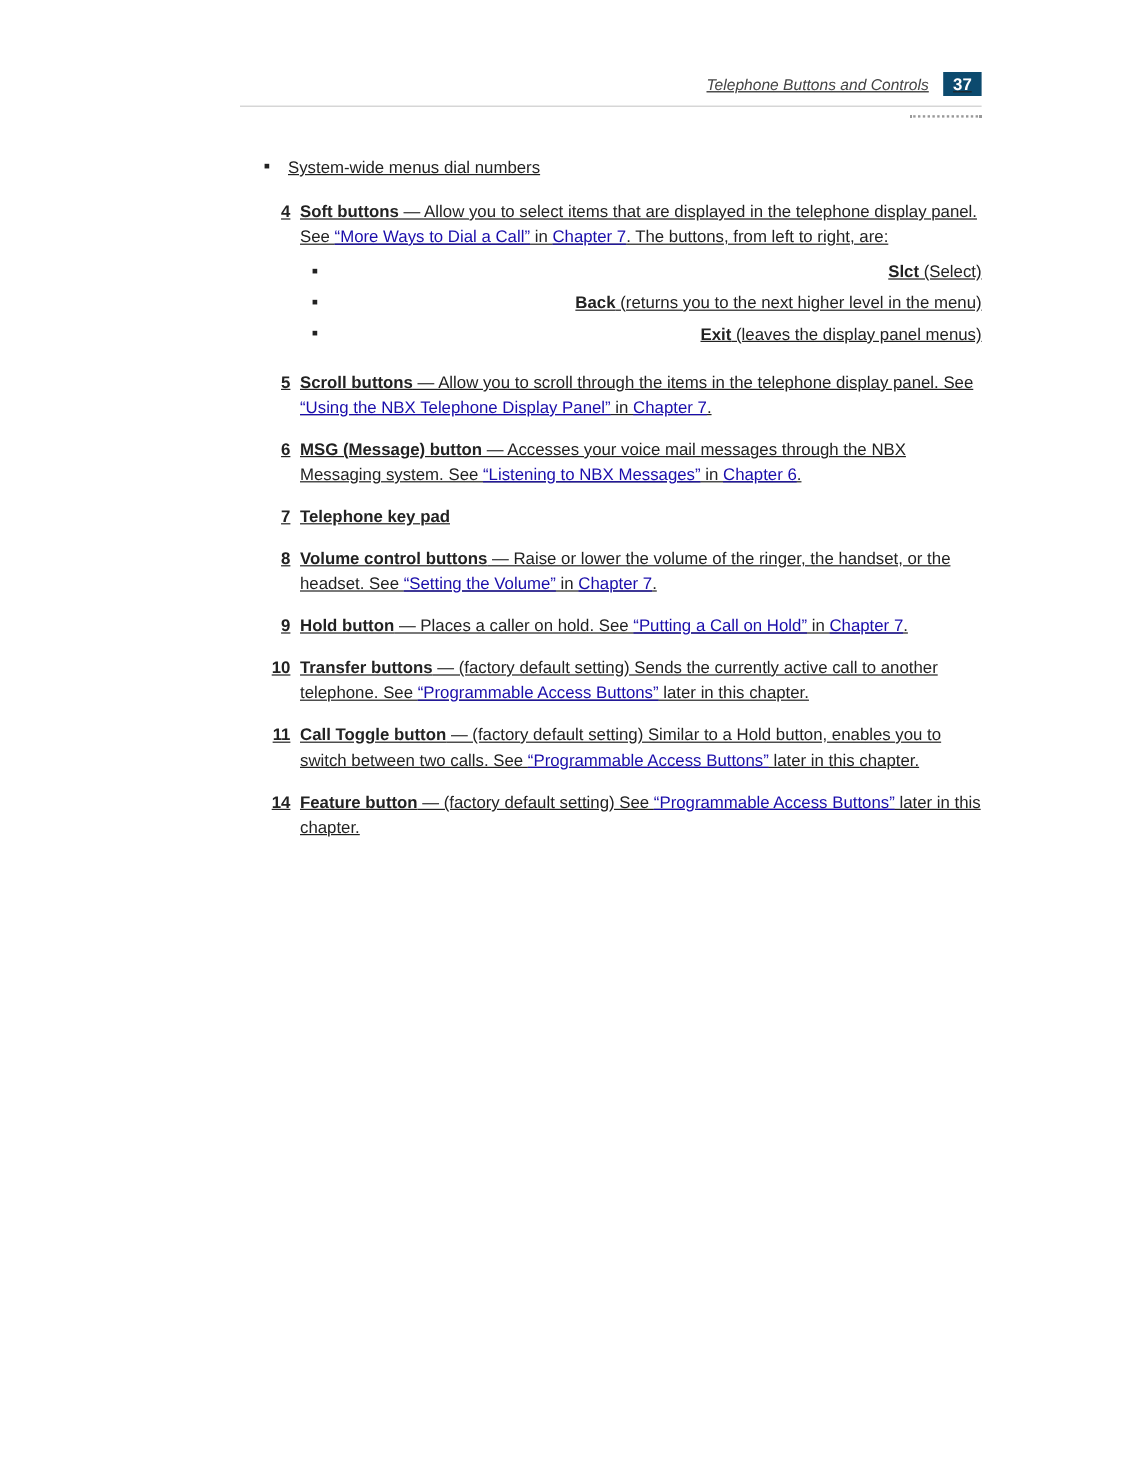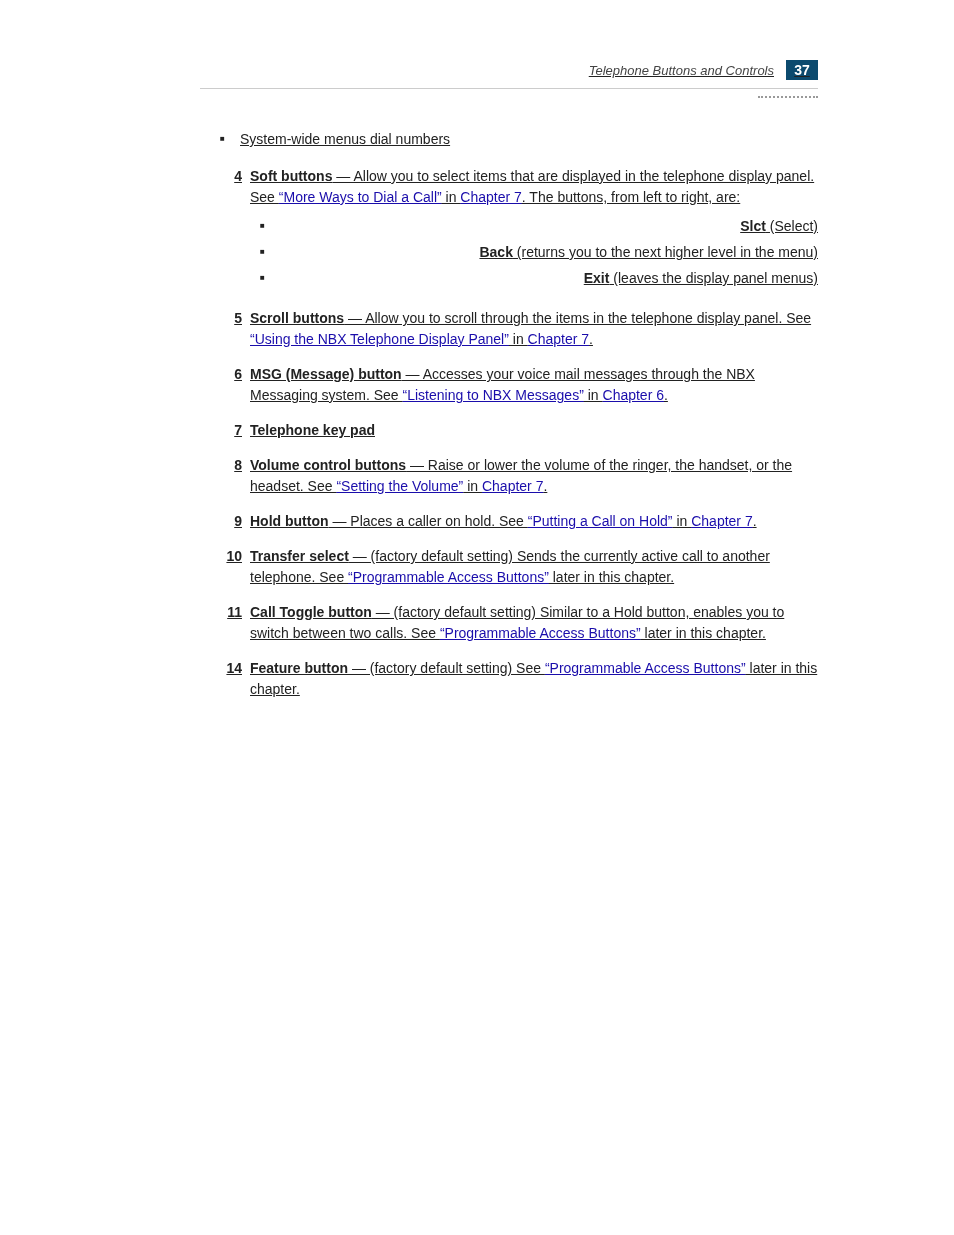--- a/index.html
+++ b/index.html
@@ -208,21 +208,21 @@
       <div class="numbered-item">
         <span class="item-number">9</span>
         <div class="item-content">
           <b>Hold button</b><span> — Places a caller on hold. See </span><a href="#">“Putting a Call on Hold”</a><span> in </span><a href="#">Chapter 7</a><span>.</span>
         </div>
       </div>
 
       <div class="numbered-item">
         <span class="item-number">10</span>
         <div class="item-content">
-          <b>Transfer select</b><span> — (factory default setting) Sends the currently active call to another telephone. See </span><a href="#">“Programmable Access Buttons”</a><span> later in this chapter.</span>
+          <b>Transfer buttons</b><span> — (factory default setting) Sends the currently active call to another telephone. See </span><a href="#">“Programmable Access Buttons”</a><span> later in this chapter.</span>
         </div>
       </div>
 
       <div class="numbered-item">
         <span class="item-number">11</span>
         <div class="item-content">
           <b>Call Toggle button</b><span> — (factory default setting) Similar to a Hold button, enables you to switch between two calls. See </span><a href="#">“Programmable Access Buttons”</a><span> later in this chapter.</span>
         </div>
       </div>
 

